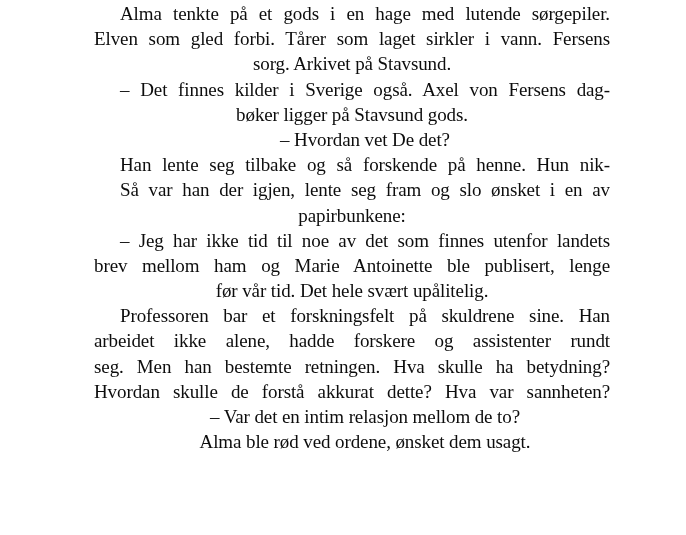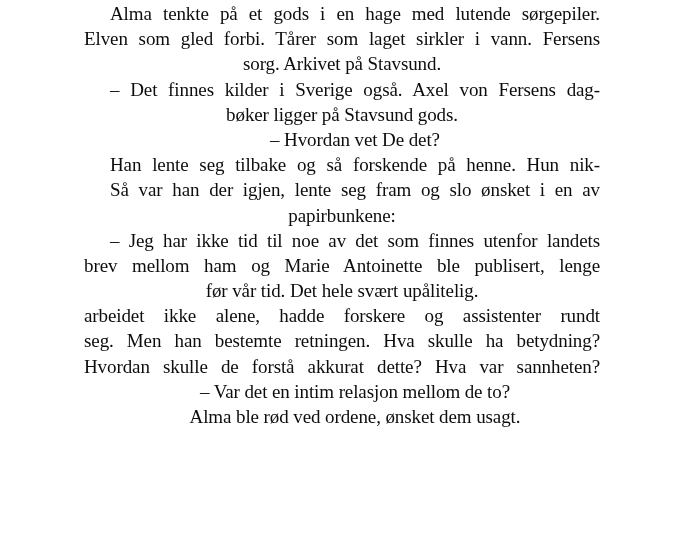--- a/index.html
+++ b/index.html
@@ -8,20 +8,21 @@
     background: #ffffff;
   }
   .page {
     position: relative;
     width: 636px;
     height: 535px;
     background: #ffffff;
     overflow: hidden;
     font-family: "Liberation Serif", "DejaVu Serif", serif;
     color: #0d0d0d;
+    margin-left: 10px;
   }
   .text-block {
     position: absolute;
     left: 84px;
     top: 1px;
     width: 516px;
     font-size: 19px;
     letter-spacing: -0.1px;
   }
   .line {
@@ -55,20 +56,21 @@
       <div class="line">sorg. Arkivet på Stavsund.</div>
       <div class="line indent justify">– Det finnes kilder i Sverige også. Axel von Fersens dag-</div>
       <div class="line">bøker ligger på Stavsund gods.</div>
       <div class="line indent">– Hvordan vet De det?</div>
       <div class="line indent justify">Han lente seg tilbake og så forskende på henne. Hun nik-</div>
       <div class="line indent justify">Så var han der igjen, lente seg fram og slo ønsket i en av</div>
       <div class="line">papirbunkene:</div>
       <div class="line indent justify">– Jeg har ikke tid til noe av det som finnes utenfor landets</div>
       <div class="line justify">brev mellom ham og Marie Antoinette ble publisert, lenge</div>
       <div class="line">før vår tid. Det hele svært upålitelig.</div>
+      <div class="line indent justify">Professoren bar et forskningsfelt på skuldrene sine. Han</div>
       <div class="line justify">arbeidet ikke alene, hadde forskere og assistenter rundt</div>
       <div class="line justify">seg. Men han bestemte retningen. Hva skulle ha betydning?</div>
       <div class="line justify">Hvordan skulle de forstå akkurat dette? Hva var sannheten?</div>
       <div class="line indent">– Var det en intim relasjon mellom de to?</div>
       <div class="line indent">Alma ble rød ved ordene, ønsket dem usagt.</div>
     </div>
   <div class="right-rule" style="background: rgb(171, 171, 171);"></div>
 </div>
 
 </body></html>

